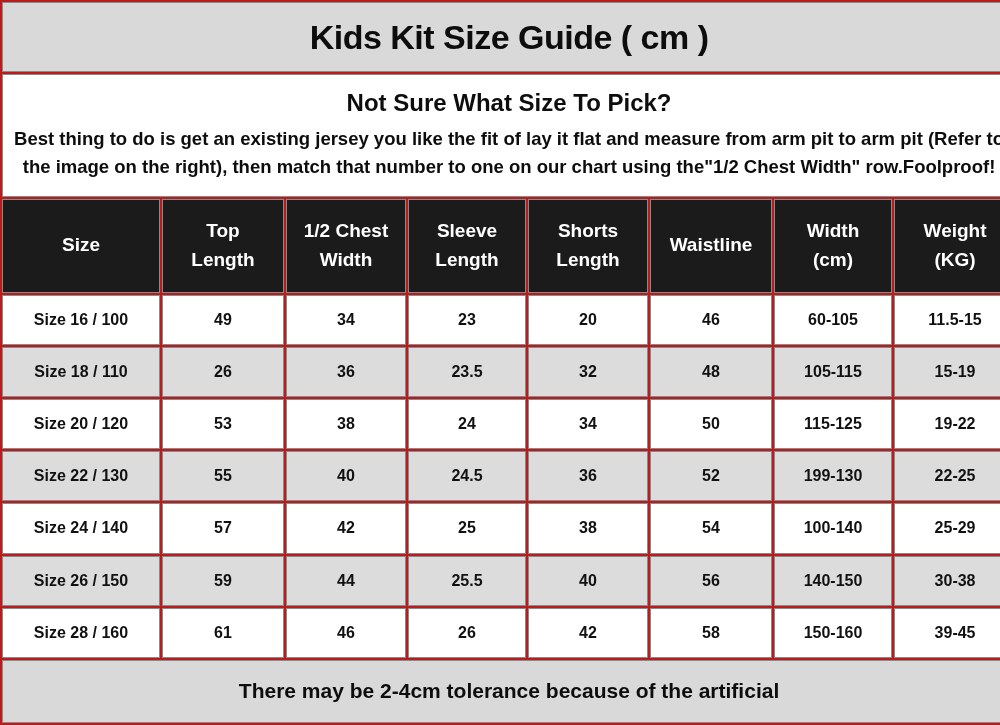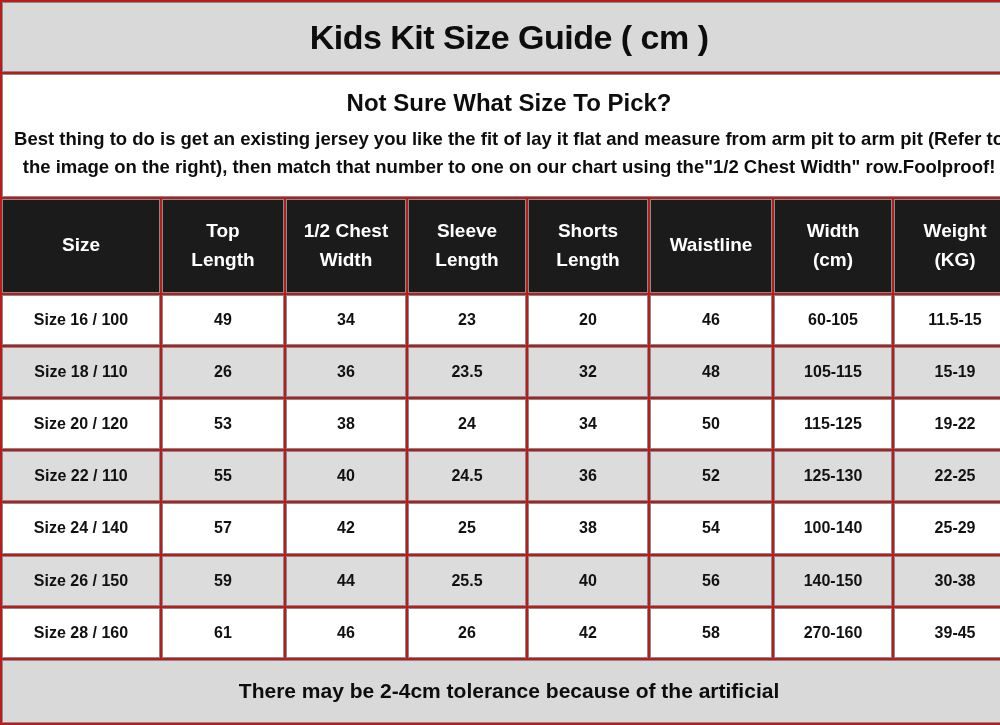--- a/index.html
+++ b/index.html
@@ -144,27 +144,27 @@
       <td class="value-cell">53</td>
       <td class="value-cell">38</td>
       <td class="value-cell">24</td>
       <td class="value-cell">34</td>
       <td class="value-cell">50</td>
       <td class="value-cell">115-125</td>
       <td class="value-cell">19-22</td>
     </tr>
 
     <tr class="data-row alt">
-      <td class="size-label-cell">Size 22 / 110</td>
+      <td class="size-label-cell">Size 22 / 130</td>
       <td class="value-cell">55</td>
       <td class="value-cell">40</td>
       <td class="value-cell">24.5</td>
       <td class="value-cell">36</td>
       <td class="value-cell">52</td>
-      <td class="value-cell">125-130</td>
+      <td class="value-cell">199-130</td>
       <td class="value-cell">22-25</td>
     </tr>
 
     <tr class="data-row">
       <td class="size-label-cell">Size 24 / 140</td>
       <td class="value-cell">57</td>
       <td class="value-cell">42</td>
       <td class="value-cell">25</td>
       <td class="value-cell">38</td>
       <td class="value-cell">54</td>
@@ -183,21 +183,21 @@
       <td class="value-cell">30-38</td>
     </tr>
 
     <tr class="data-row">
       <td class="size-label-cell">Size 28 / 160</td>
       <td class="value-cell">61</td>
       <td class="value-cell">46</td>
       <td class="value-cell">26</td>
       <td class="value-cell">42</td>
       <td class="value-cell">58</td>
-      <td class="value-cell">270-160</td>
+      <td class="value-cell">150-160</td>
       <td class="value-cell">39-45</td>
     </tr>
 
     <tr class="footer-row">
       <td class="footer-cell" colspan="8">
         <div class="footer-note">There may be 2-4cm tolerance because of the artificial</div>
       </td>
     </tr>
   </tbody>
     </table>

